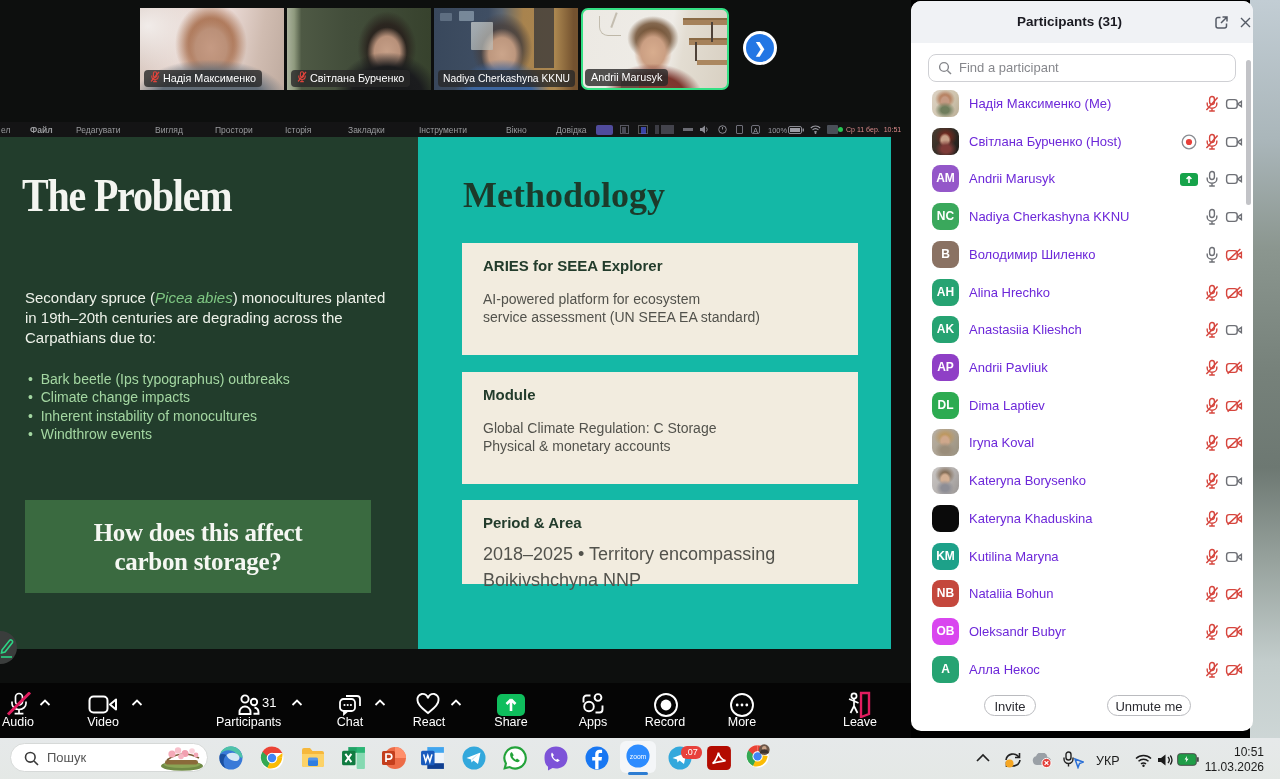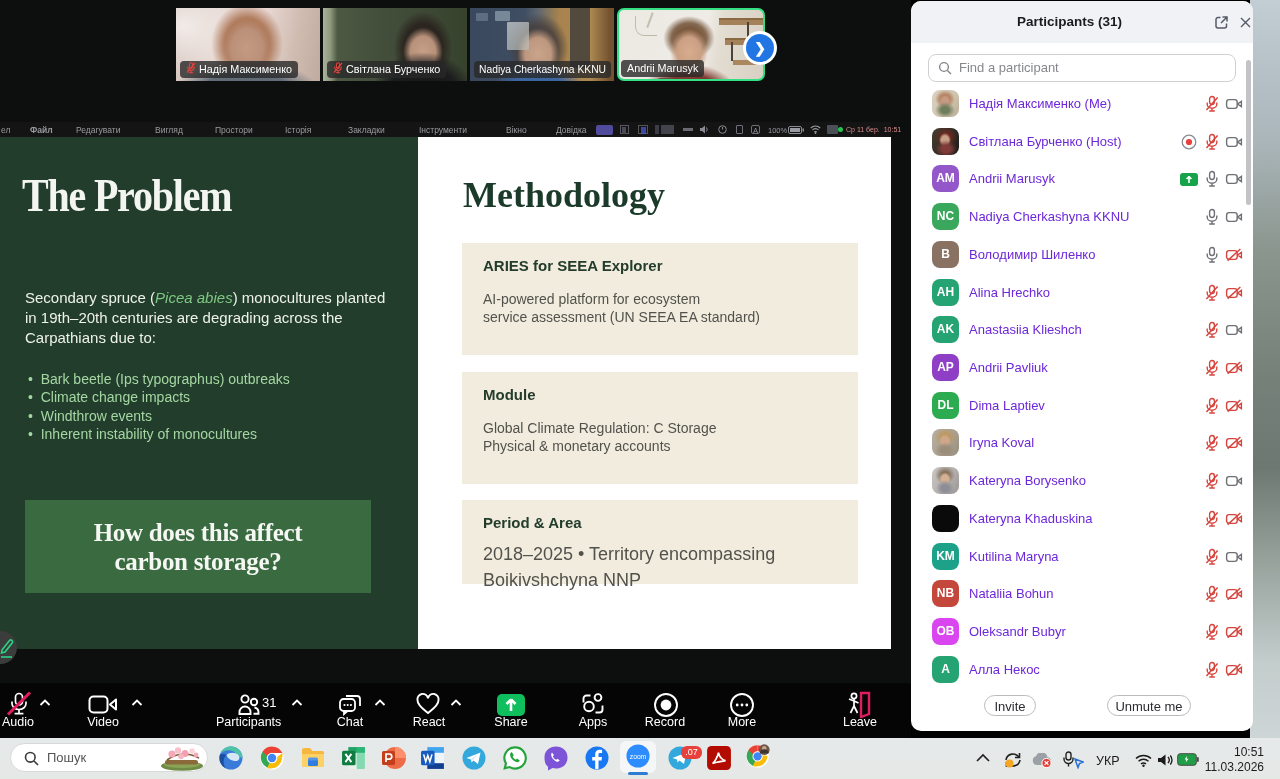--- a/index.html
+++ b/index.html
@@ -8,31 +8,31 @@
   .abs { position:absolute; }
 
   
   #wall { left:1250px; top:0; width:30px; height:779px;
     background:linear-gradient(180deg,#c2cdd4 0%,#aab6ba 18%,#8b968f 32%,#76817a 48%,#6d7872 60%,#97a29d 72%,#c3cdcc 85%,#d3dbdb 100%); }
 
   
   #zoomwin { left:0; top:0; width:911px; height:738px; background:#0d0f0e; }
 
   
-  .tile { position:absolute; top:8px; height:73px; width:144px; overflow:hidden; background:#333;margin-left:36px; }
+  .tile { position:absolute; top:8px; height:82px; width:144px; overflow:hidden; background:#333; }
   .vlabel { position:absolute; left:4px; bottom:3px; height:17px; background:rgba(40,40,40,.8); border-radius:4px;
     color:#fff; font-size:10.8px; line-height:17px; padding:0 6px; white-space:nowrap; }
 
   
   #menubar { left:0; top:122px; width:891px; height:15px; background:#141415; color:#9a9b9e; font-size:8.5px; }
   #menubar span { position:absolute; top:3px; }
 
   
   #slideL { left:0; top:137px; width:418px; height:512px; background:#223d2c; }
-  #slideR { left:418px; top:137px; width:473px; height:512px; background:#ffffff; }
+  #slideR { left:418px; top:137px; width:473px; height:512px; background:#14b8a6; }
 
   .serif { font-family:"Liberation Serif", serif; }
 
   
   #toolbar { left:0; top:683px; width:911px; height:55px; background:#050505; color:#fff; }
   .tb { position:absolute; text-align:center; font-size:12.5px; color:#fff; }
 
   
   #panel { left:911px; top:1px; width:342px; height:730px; background:#fff; border-radius:10px; overflow:hidden; }
   #phead { position:absolute; left:0; top:0; width:100%; height:42px; background:#f0f2f5; }
@@ -159,22 +159,22 @@
     <span style="left:827px;top:3px;width:11px;height:9px;background:#4a4f58;border-radius:1px;display:inline-block"></span>
     <span style="left:838px;top:5px;width:5px;height:5px;background:#27c454;border-radius:50%;display:inline-block"></span>
     <span style="left:846px;color:#d98a8a;font-size:7px;top:4px;white-space:nowrap">Ср 11 бер.&nbsp; 10:51</span>
   </div>
   <div id="slideL" class="abs">
     <div class="serif" style="position:absolute;left:22px;top:30px;font-size:40px;font-weight:bold;color:#f3f5f0;letter-spacing:-1.2px;transform:scaleY(1.18);transform-origin:left top">The Problem</div>
     <div style="position:absolute;left:25px;top:151px;width:390px;font-size:15px;line-height:19.8px;color:#eef2ea">Secondary spruce (<i style="color:#7fc883">Picea abies</i>) monocultures planted<br>in 19th–20th centuries are degrading across the<br>Carpathians due to:</div>
     <div style="position:absolute;left:28px;top:233px;font-size:14px;line-height:18.4px;color:#a4d7a2">
       <div>•&nbsp; Bark beetle (Ips typographus) outbreaks</div>
       <div>•&nbsp; Climate change impacts</div>
+      <div>•&nbsp; Inherent instability of monocultures</div>
       <div>•&nbsp; Windthrow events</div>
-      <div>•&nbsp; Inherent instability of monocultures</div>
     </div>
     <div class="serif" style="position:absolute;left:25px;top:363px;width:346px;height:93px;background:#3a6a40;color:#f5f7f2;font-size:25px;font-weight:bold;text-align:center;line-height:29px;padding-top:18px;letter-spacing:-0.3px">How does this affect<br>carbon storage?</div>
   </div>
   <div id="slideR" class="abs">
     <div class="serif" style="position:absolute;left:45px;top:37px;font-size:36px;font-weight:bold;color:#1c3a2a">Methodology</div>
     <div style="position:absolute;left:44px;top:106px;width:396px;height:112px;background:#f2ecdf">
       <div style="position:absolute;left:21px;top:14px;font-size:15px;font-weight:bold;color:#233c2c">ARIES for SEEA Explorer</div>
       <div style="position:absolute;left:21px;top:48px;font-size:14px;line-height:17.5px;color:#52524c">AI-powered platform for ecosystem<br>service assessment (UN SEEA EA standard)</div>
     </div>
     <div style="position:absolute;left:44px;top:235px;width:396px;height:112px;background:#f2ecdf">

